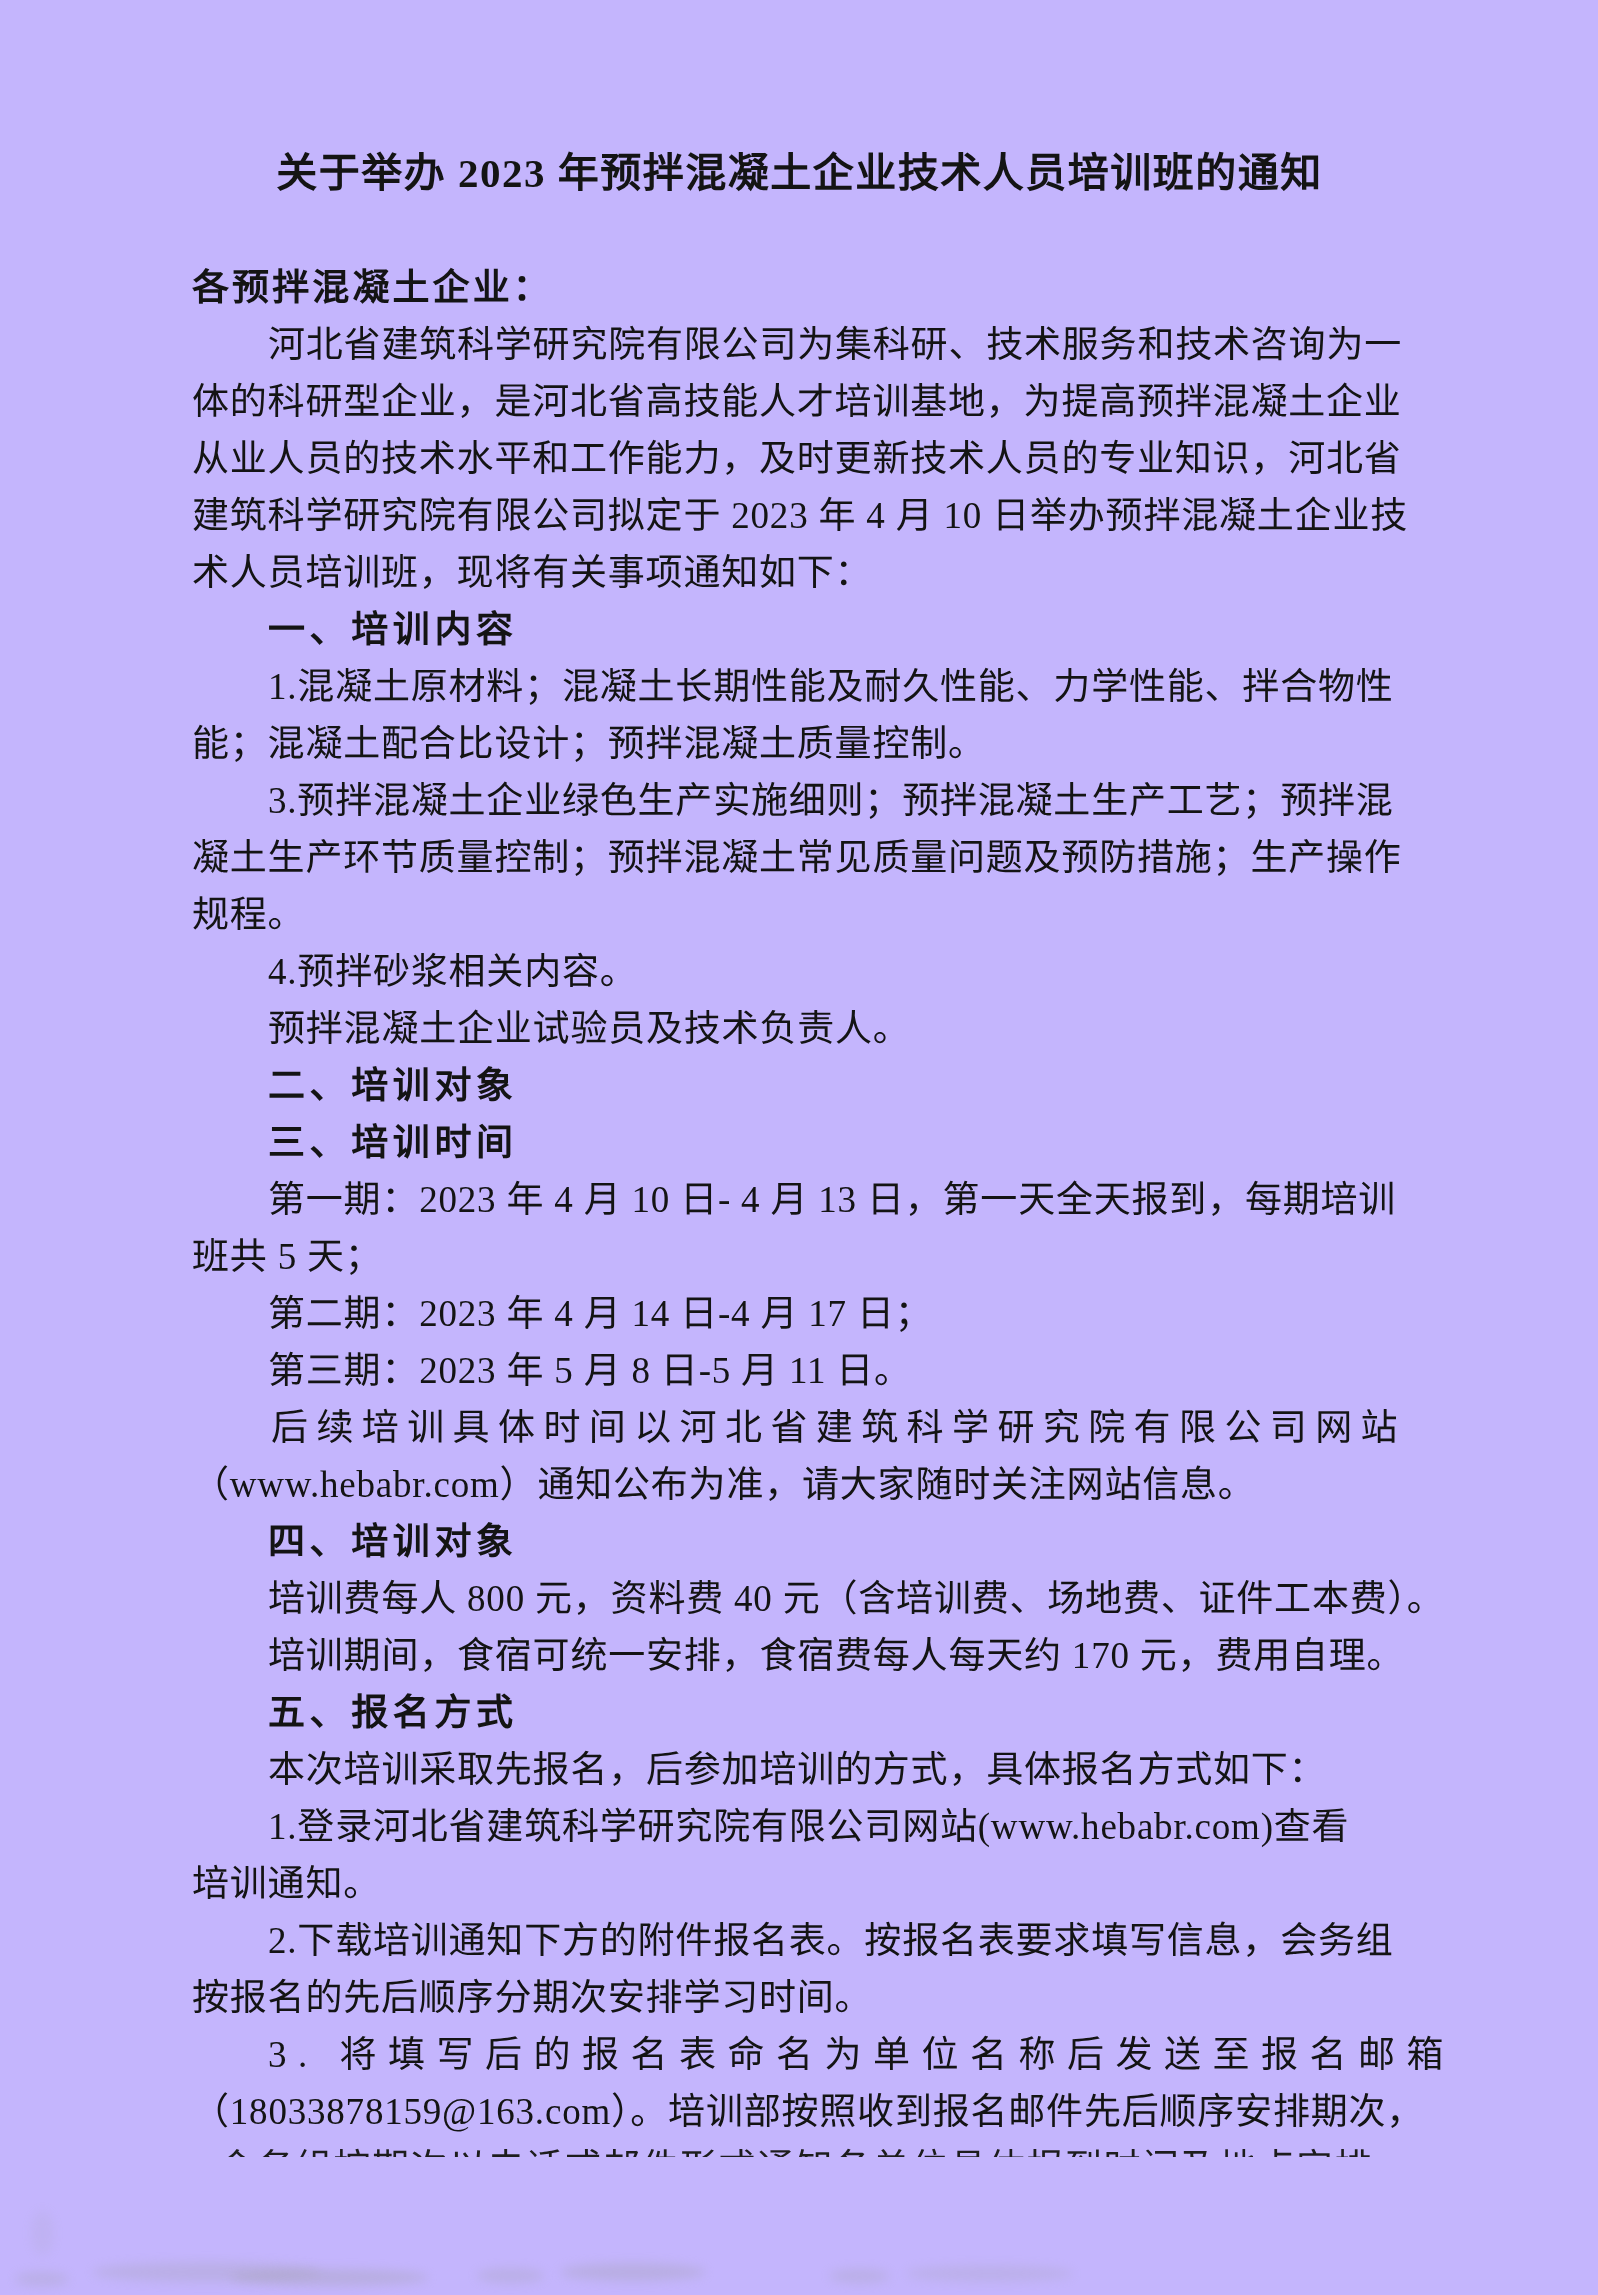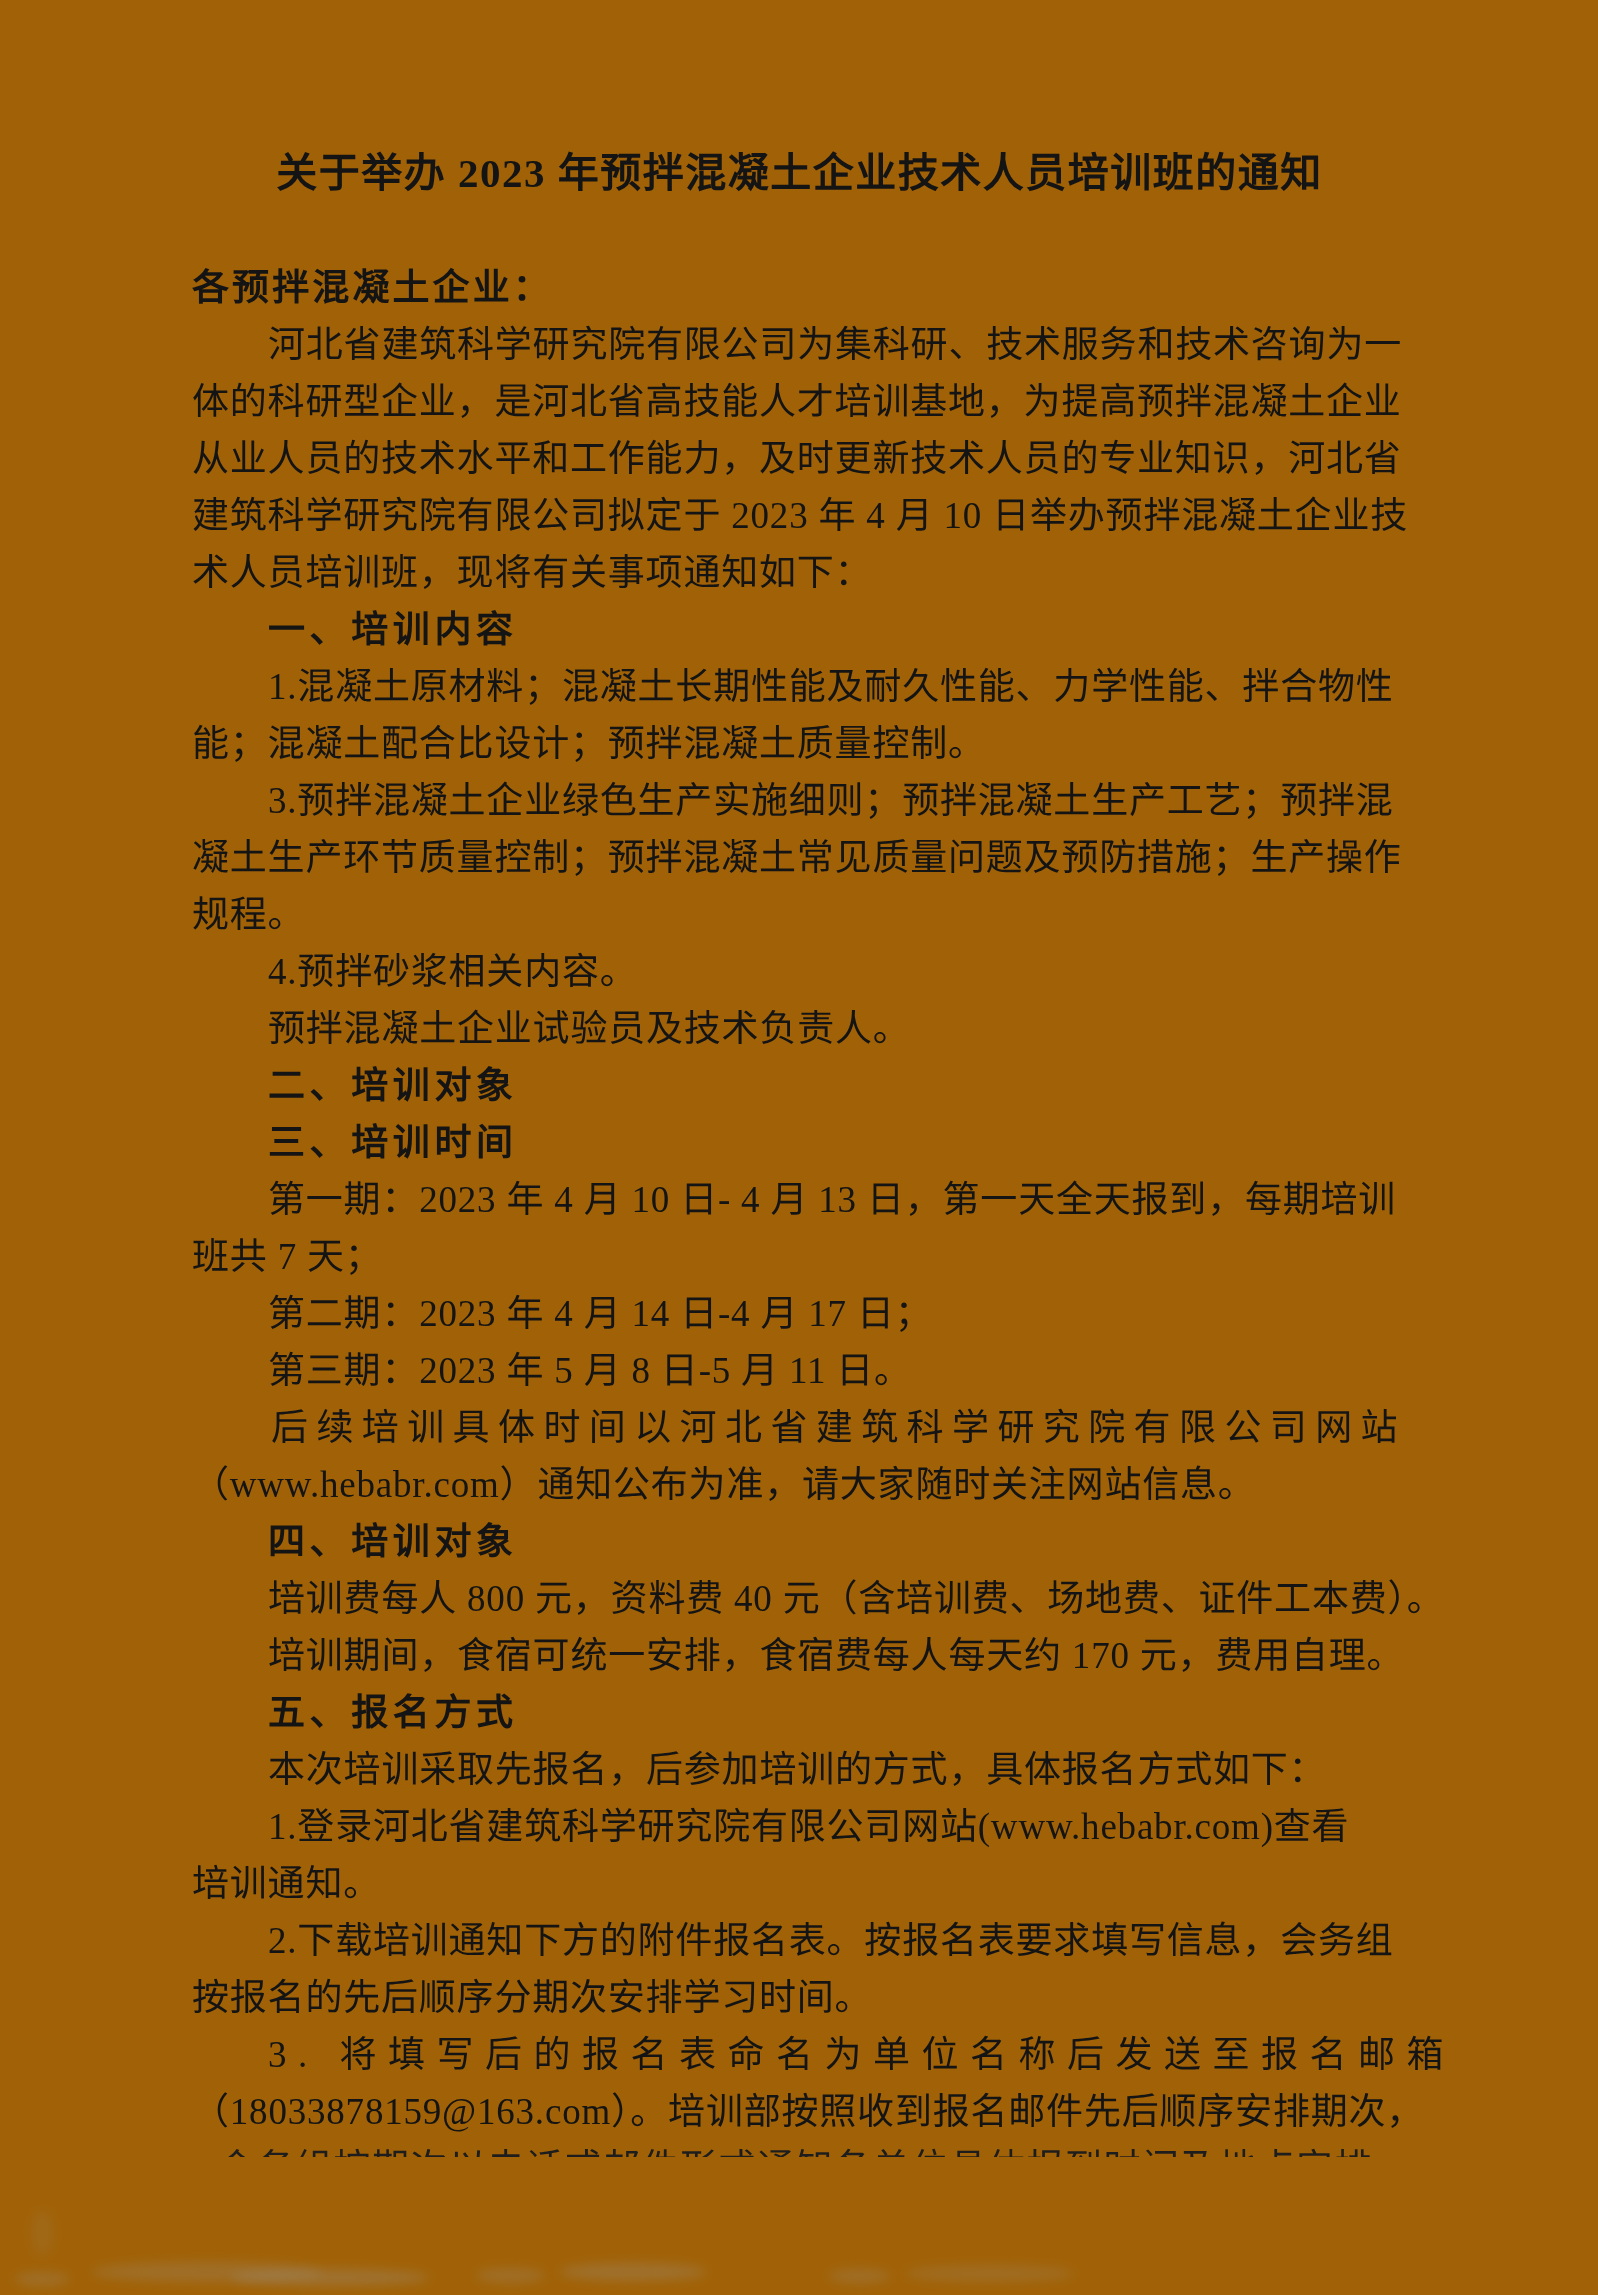--- a/index.html
+++ b/index.html
@@ -1,20 +1,20 @@
 <!DOCTYPE html>
 <html lang="zh-CN" style="font-size:12.3px"><head>
 <meta charset="utf-8">
 <style>
   html,body { margin:0; padding:0; background:#888; }
   .page {
     position:relative;
     width:1599px; height:2295px;
     margin:0 auto;
-    background:#a16207;
+    background:#c4b5fd;
     overflow:hidden;
     font-family:"Liberation Serif","DejaVu Serif",serif;
     color:#141414;
   }
   .title {
     position:absolute;
     top:149px; left:0;
     width:100%;
     margin:0;
     text-align:center;
@@ -92,21 +92,21 @@
       <div class="line indent">1.混凝土原材料；混凝土长期性能及耐久性能、力学性能、拌合物性</div>
       <div class="line">能；混凝土配合比设计；预拌混凝土质量控制。</div>
       <div class="line indent">3.预拌混凝土企业绿色生产实施细则；预拌混凝土生产工艺；预拌混</div>
       <div class="line">凝土生产环节质量控制；预拌混凝土常见质量问题及预防措施；生产操作</div>
       <div class="line">规程。</div>
       <div class="line indent">4.预拌砂浆相关内容。</div>
       <div class="line indent">预拌混凝土企业试验员及技术负责人。</div>
       <div class="line heading indent">二、培训对象</div>
       <div class="line heading indent">三、培训时间</div>
       <div class="line indent">第一期：2023 年 4 月 10 日- 4 月 13 日，第一天全天报到，每期培训</div>
-      <div class="line">班共 7 天；</div>
+      <div class="line">班共 5 天；</div>
       <div class="line indent">第二期：2023 年 4 月 14 日-4 月 17 日；</div>
       <div class="line indent">第三期：2023 年 5 月 8 日-5 月 11 日。</div>
       <div class="line indent wide">后续培训具体时间以河北省建筑科学研究院有限公司网站</div>
       <div class="line">（www.hebabr.com）通知公布为准，请大家随时关注网站信息。</div>
       <div class="line heading indent">四、培训对象</div>
       <div class="line indent">培训费每人 800 元，资料费 40 元（含培训费、场地费、证件工本费）。</div>
       <div class="line indent">培训期间，食宿可统一安排，食宿费每人每天约 170 元，费用自理。</div>
       <div class="line heading indent">五、报名方式</div>
       <div class="line indent">本次培训采取先报名，后参加培训的方式，具体报名方式如下：</div>
       <div class="line indent">1.登录河北省建筑科学研究院有限公司网站(www.hebabr.com)查看</div>

